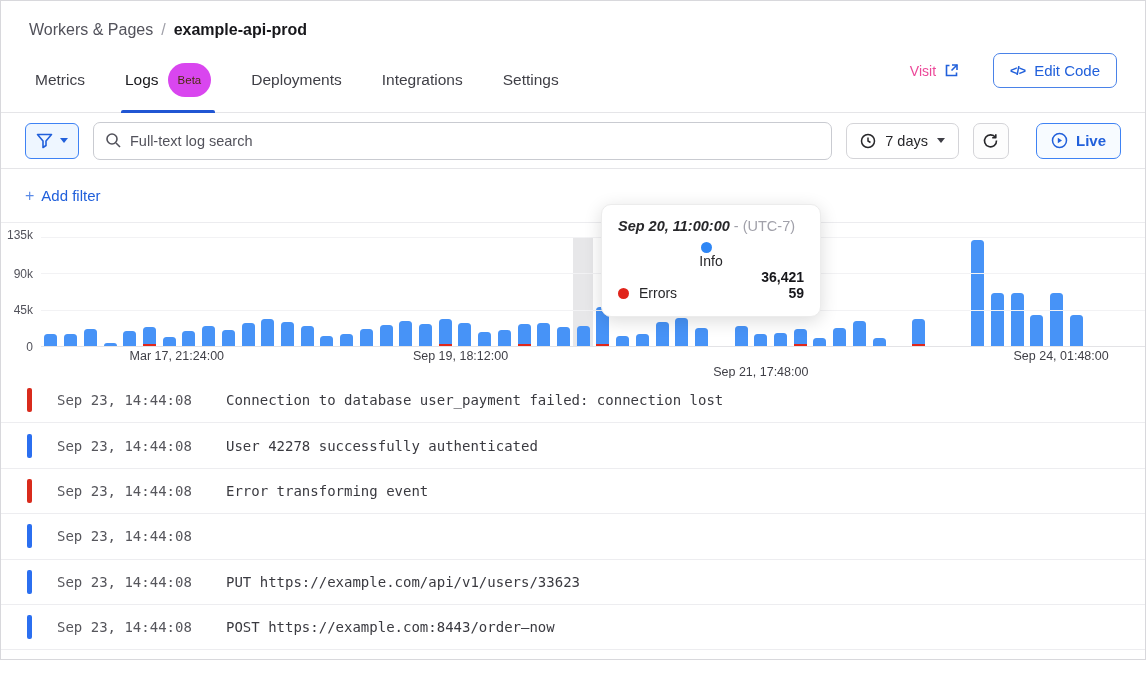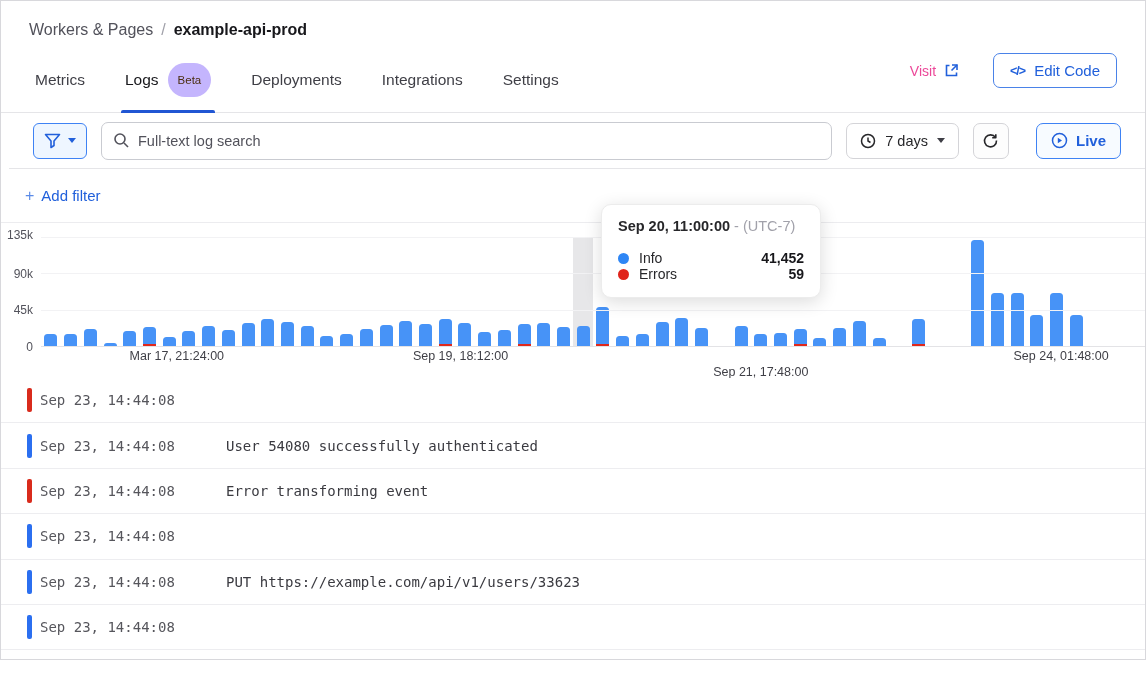--- a/index.html
+++ b/index.html
@@ -10,28 +10,28 @@
   
   .hdr { padding:20px 28px 0 28px; border-bottom:1px solid #e5e5e8; position:relative; }
   .crumb { font-size:16px; display:flex; gap:8px; align-items:center; }
   .crumb .root { color:#52525b; cursor:pointer; }
   .crumb .sep { color:#a1a1aa; }
   .crumb .cur { color:#17171b; font-weight:700; }
   .tabs { display:flex; gap:40px; margin-top:24px; padding-left:6px; }
   .tab { font-size:15.5px; color:#3f3f46; padding-bottom:15px; position:relative; cursor:pointer; display:flex; align-items:center; gap:9px; }
   .tab.active { color:#17171b; }
   .tab.active::after { content:""; position:absolute; left:-4px; right:-4px; bottom:-1px; height:3px; background:#2056d3; border-radius:2px 2px 0 0; }
-  .badge { background:#c4b5fd; color:#4a2d0f; font-size:11.5px; font-weight:500; padding:11px 10px; border-radius:999px; }
+  .badge { background:#d946ef; color:#4a2d0f; font-size:11.5px; font-weight:500; padding:11px 10px; border-radius:999px; }
   .hdr-actions { position:absolute; right:28px; top:52px; display:flex; align-items:center; gap:34px; }
   .visit { color:#ec4899; font-size:14px; display:flex; align-items:center; gap:8px; cursor:pointer; }
   .btn-edit { display:flex; align-items:center; gap:9px; border:1px solid #4a82e8; border-radius:7px; background:#fff; color:#2160db; font-size:15px; padding:8px 16px; cursor:pointer; }
   .code-glyph { font-size:12.5px; font-weight:700; letter-spacing:-1px; }
 
   
-  .toolbar { display:flex; align-items:center; gap:14px; padding:9px 24px; border-bottom:1px solid #e5e5e8; height:56px;margin-left:8px; }
+  .toolbar { display:flex; align-items:center; gap:14px; padding:9px 24px; border-bottom:1px solid #e5e5e8; height:56px; }
   .btn-filter { width:54px; height:36px; border:1px solid #3e82f4; background:#eef6ff; border-radius:6px; display:flex; align-items:center; justify-content:center; gap:7px; cursor:pointer; }
   .caret { width:0; height:0; border-left:4.5px solid transparent; border-right:4.5px solid transparent; border-top:5.5px solid #2160db; }
   .caret.dark { border-top-color:#3f3f46; }
   .search { flex:1; position:relative; }
   .search input { width:100%; height:38px; border:1px solid #c9cbd1; border-radius:7px; font-size:14.5px; padding:0 12px 0 36px; color:#17171b; outline:none; font-family:"Liberation Sans", sans-serif; }
   .search input::placeholder { color:#52525b; }
   .search .sicon { position:absolute; left:12px; top:10px; }
   .btn-time { height:36px; border:1px solid #d4d4d8; background:#fff; border-radius:7px; display:flex; align-items:center; gap:9px; padding:0 13px; font-size:14.5px; color:#27272a; cursor:pointer; }
   .btn-refresh { width:36px; height:36px; border:1px solid #d4d4d8; background:#fdfdfd; border-radius:7px; display:flex; align-items:center; justify-content:center; cursor:pointer; }
   .btn-live { height:36px; margin-left:13px; border:1px solid #3e82f4; background:#f7fbff; border-radius:7px; display:flex; align-items:center; gap:8px; padding:0 14px; font-size:15px; font-weight:600; color:#2160db; cursor:pointer; }
@@ -50,35 +50,35 @@
   .slot.hl { background:#e7e7e9; }
   .barcol { width:13px; margin:0 auto; display:flex; flex-direction:column; justify-content:flex-end; }
   .seg-info { background:#4793f7; border-radius:3.5px 3.5px 0 0; }
   .seg-err { background:#e0281c; }
   .xlabs { position:absolute; left:40px; right:0; top:126px; height:20px; }
   .xlab { position:absolute; transform:translateX(-50%); font-size:12.5px; color:#3f3f46; white-space:nowrap; }
 
   
   .tooltip { position:absolute; left:600px; top:-19px; width:220px; background:#fff; border:1px solid #ececec; border-radius:10px; box-shadow:0 4px 18px rgba(0,0,0,.14); padding:13px 16px 15px 16px; z-index:5; }
   .tt-title { font-size:14.5px; }
-  .tt-title b { color:#27272a; font-weight:700; }
+  .tt-title b { color:#27272a; font-weight:700;font-style:italic; }
   .tt-title .dim { color:#a1a1aa; font-weight:400; }
   .tt-row { display:flex; align-items:center; font-size:14px; color:#27272a; }
-  .tt-row:first-of-type { margin-top:16px; }
+  .tt-row:first-of-type { margin-top:8px;flex-direction:column; }
   .dot { width:11px; height:11px; border-radius:50%; margin-right:10px; flex:none; }
   .tt-val { margin-left:auto; font-weight:700; color:#17171b; }
 
   
   .tbl { margin-top:9px; }
   .thead { display:flex; align-items:center; height:37px; background:#f6f6f7; border-top:1px solid #e4e4e7; border-bottom:1px solid #e6e6e9; font-size:14.5px; font-weight:700; color:#26262b; }
   .th-ts { width:225px; padding-left:28px; display:flex; gap:8px; align-items:center; cursor:pointer; }
   .sort { color:#2563eb; font-weight:400; font-size:15px; }
   .row { display:flex; align-items:center; height:45.4px; border-bottom:1px solid #ededf0; position:relative; cursor:pointer; background:#fff; }
   .tick { position:absolute; left:26px; top:50%; transform:translateY(-50%); width:4.5px; height:24px; border-radius:2px; }
-  .cell-ts { width:225px; padding-left:39px; font-family:"DejaVu Sans Mono", monospace; font-size:14px; color:#56565c; white-space:nowrap; }
+  .cell-ts { width:225px; padding-left:56px; font-family:"DejaVu Sans Mono", monospace; font-size:14px; color:#56565c; white-space:nowrap; }
   .cell-msg { font-family:"DejaVu Sans Mono", monospace; font-size:14px; color:#3a3a40; white-space:nowrap; }
 </style>
 </head>
 <body>
 
 <div class="app">
 
   <div class="hdr">
     <div class="crumb">
       <span class="root">Workers &amp; Pages</span>
@@ -442,56 +442,58 @@
 
     <div class="tooltip">
       <div class="tt-title">
         <b>Sep 20, 11:00:00</b>
         <span class="dim">- (UTC-7)</span>
       </div>
       <div id="tt-rows">
           <div class="tt-row">
             <span class="dot" style="background: rgb(46, 134, 245);"></span>
             <span>Info</span>
-            <span class="tt-val">41,452</span>
+            <span class="tt-val">36,421</span>
           </div>
           <div class="tt-row">
             <span class="dot" style="background: rgb(224, 36, 27);"></span>
             <span>Errors</span>
             <span class="tt-val">59</span>
           </div>
         </div>
     </div>
   </div>
 
   <div class="tbl">
     <div id="rows">
         <div class="row">
           <span class="tick" style="background: rgb(217, 43, 28);"></span>
           <div class="cell-ts">Sep 23, 14:44:08</div>
+          <div class="cell-msg">Connection to database user_payment failed: connection lost</div>
         </div>
         <div class="row">
           <span class="tick" style="background: rgb(43, 111, 240);"></span>
           <div class="cell-ts">Sep 23, 14:44:08</div>
-          <div class="cell-msg">User 54080 successfully authenticated</div>
+          <div class="cell-msg">User 42278 successfully authenticated</div>
         </div>
         <div class="row">
           <span class="tick" style="background: rgb(217, 43, 28);"></span>
           <div class="cell-ts">Sep 23, 14:44:08</div>
           <div class="cell-msg">Error transforming event</div>
         </div>
         <div class="row">
           <span class="tick" style="background: rgb(43, 111, 240);"></span>
           <div class="cell-ts">Sep 23, 14:44:08</div>
         </div>
         <div class="row">
           <span class="tick" style="background: rgb(43, 111, 240);"></span>
           <div class="cell-ts">Sep 23, 14:44:08</div>
           <div class="cell-msg">PUT https://example.com/api/v1/users/33623</div>
         </div>
         <div class="row">
           <span class="tick" style="background: rgb(43, 111, 240);"></span>
           <div class="cell-ts">Sep 23, 14:44:08</div>
+          <div class="cell-msg">POST https://example.com:8443/order–now</div>
         </div>
       </div>
   </div>
 
 </div>
 
 </body></html>

